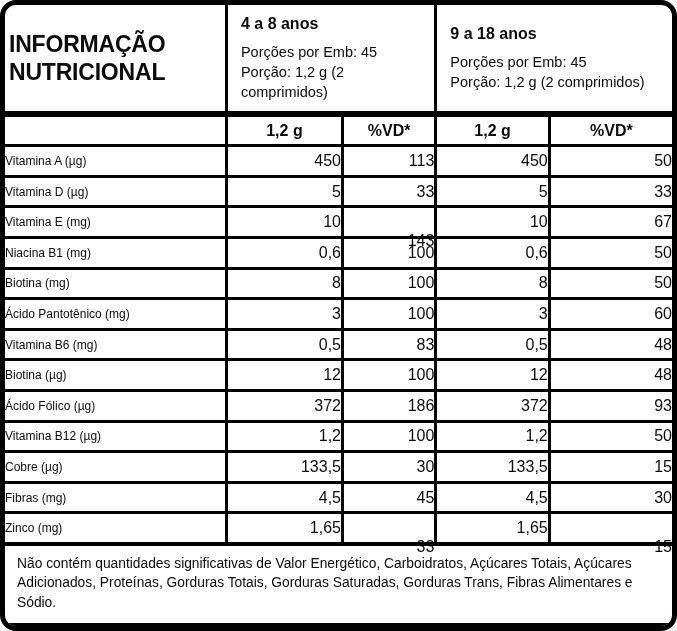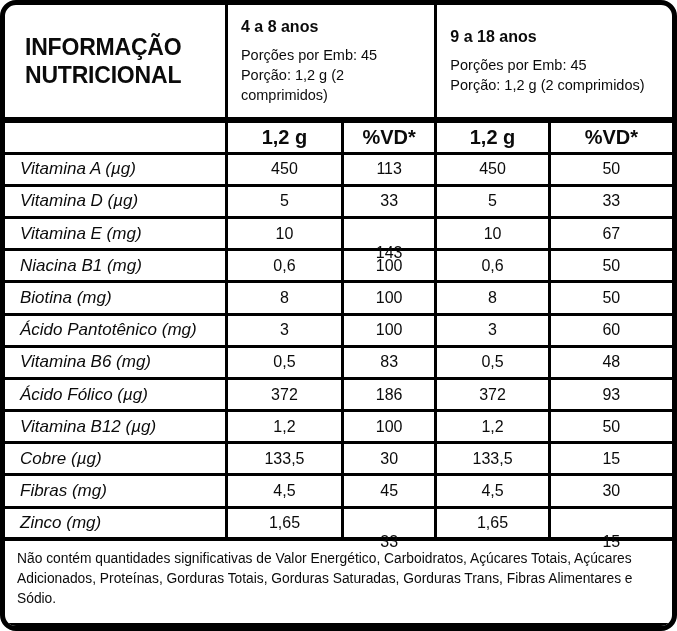--- a/index.html
+++ b/index.html
@@ -24,40 +24,40 @@
     table-layout: fixed;
   }
   td { border: 3px solid #000000; vertical-align: middle; }
   tr > td:first-child { border-left: none; }
   tr > td:last-child  { border-right: none; }
   tr.header-row > td  { border-top: none; }
 
   
   tr.header-row { height: 80px; }
   tr.header-row > td { border-bottom: 6px solid #000000; vertical-align: middle; }
-  td.title-cell { padding-left: 20px; padding-right: 6px; }
+  td.title-cell { padding-left: 4px; padding-right: 6px; }
   .title-text {
     font-size: 23px;
     font-weight: bold;
     line-height: 1.22;
     letter-spacing: -0.2px;
     text-transform: uppercase;
   }
   td.group-cell { padding: 9px 10px 8px 13px; vertical-align: top; }
   .group-label { font-size: 16px; font-weight: bold; margin-bottom: 9px; }
   .group-line { font-size: 14.5px; line-height: 1.38; }
 
   
   tr.subheader-row { height: 31px; }
-  tr.subheader-row td { text-align: center; font-weight: bold; font-size: 20px; }
+  tr.subheader-row td { text-align: center; font-weight: bold; font-size: 16px; }
 
   
   tr.data-row { height: 30px; }
-  td.label-cell { padding-left: 15px; font-size: 17px; font-style: italic; }
-  td.value-cell { text-align: center; font-size: 16px; margin-left: 25px; }
+  td.label-cell { font-size: 12px; }
+  td.value-cell { text-align: right; font-size: 16px; margin-left: 25px; }
   td.value-cell.dy > span { position: relative; top: 19px; display: inline-block; }
 
   
   tr.disclaimer-row td {
     border-top: 4px solid #000000;
     padding: 8px 14px 9px 12px;
     font-size: 13.8px;
     line-height: 1.42;
     vertical-align: top;
   }
@@ -146,20 +146,27 @@
           <td class="value-cell"><span>60</span></td>
         </tr>
         <tr class="data-row">
           <td class="label-cell">Vitamina B6 (mg)</td>
           <td class="value-cell"><span>0,5</span></td>
           <td class="value-cell"><span>83</span></td>
           <td class="value-cell"><span>0,5</span></td>
           <td class="value-cell"><span>48</span></td>
         </tr>
         <tr class="data-row">
+          <td class="label-cell">Biotina (µg)</td>
+          <td class="value-cell"><span>12</span></td>
+          <td class="value-cell"><span>100</span></td>
+          <td class="value-cell"><span>12</span></td>
+          <td class="value-cell"><span>48</span></td>
+        </tr>
+        <tr class="data-row">
           <td class="label-cell">Ácido Fólico (µg)</td>
           <td class="value-cell"><span>372</span></td>
           <td class="value-cell"><span>186</span></td>
           <td class="value-cell"><span>372</span></td>
           <td class="value-cell"><span>93</span></td>
         </tr>
         <tr class="data-row">
           <td class="label-cell">Vitamina B12 (µg)</td>
           <td class="value-cell"><span>1,2</span></td>
           <td class="value-cell"><span>100</span></td>

